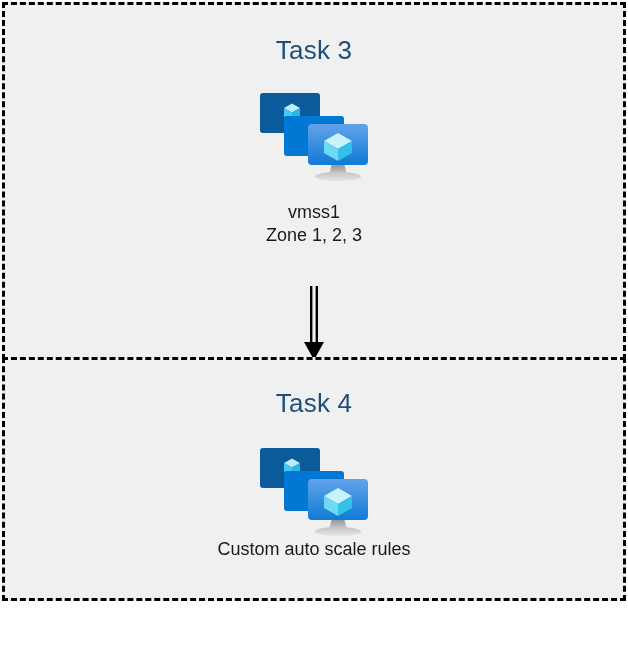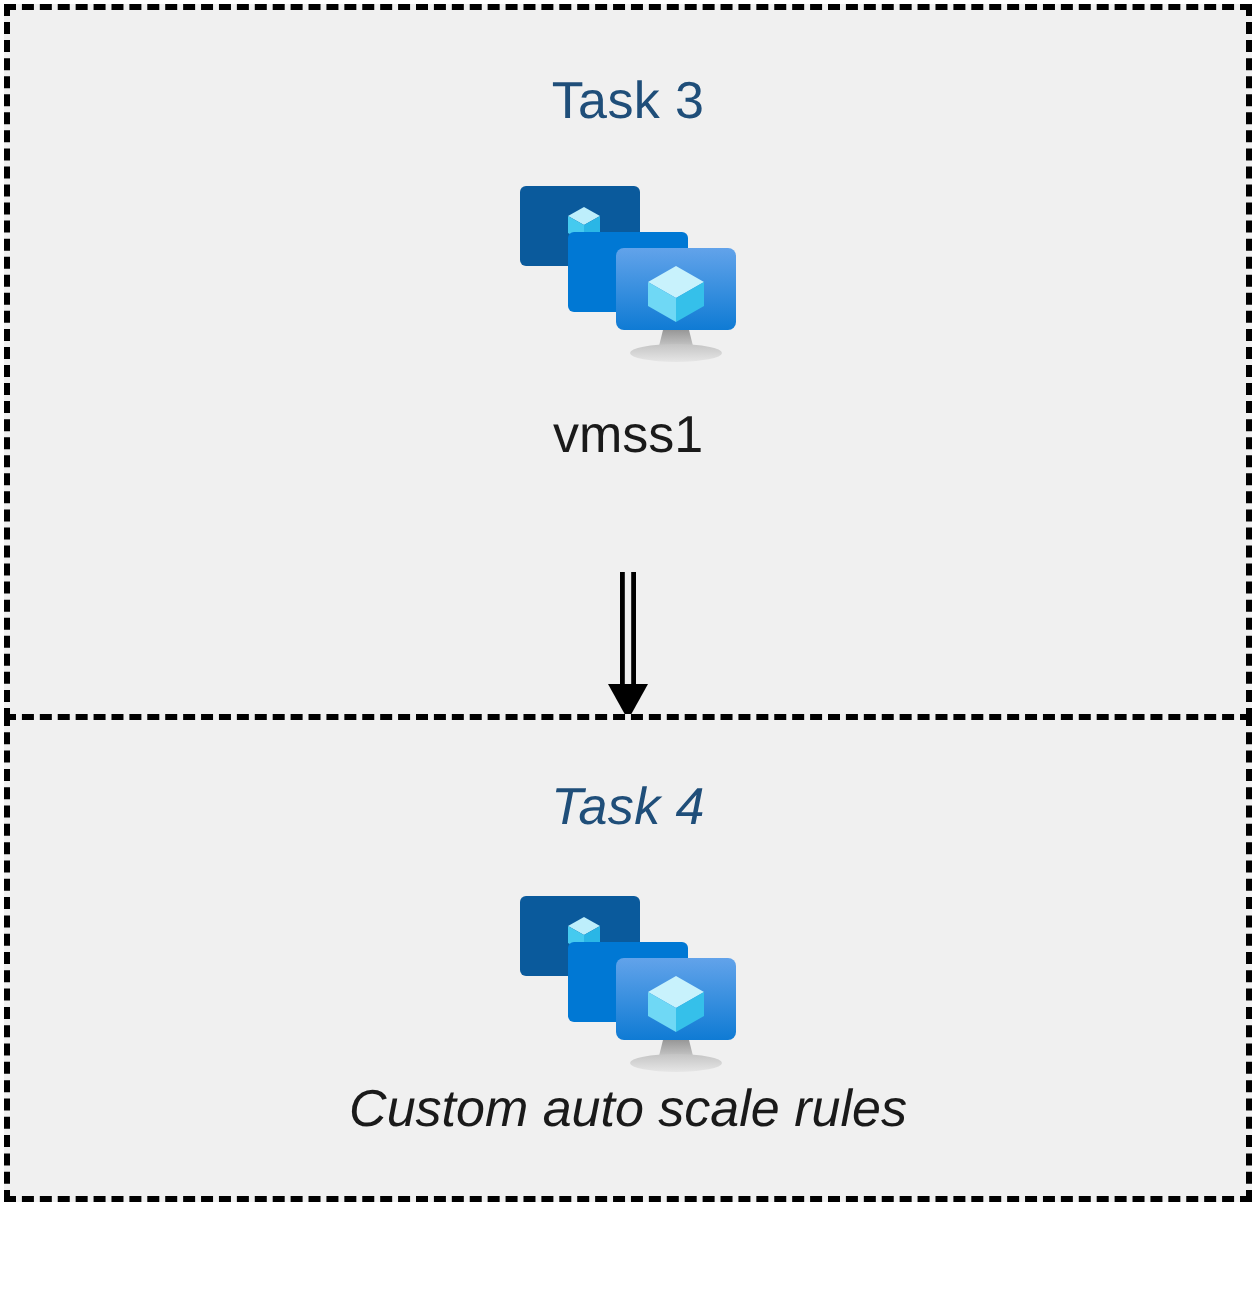--- a/index.html
+++ b/index.html
@@ -36,21 +36,20 @@
     left: 2px;
     top: 2px;
     width: 624px;
     height: 367px;
   }
   .panel-bottom {
     left: 2px;
     top: 357px;
     width: 624px;
     height: 244px;
-    font-style: italic;
   }
 
   
   .task-title {
     color: #1f4e79;
     font-size: 26px;
     line-height: 1;
     font-weight: 400;
     letter-spacing: 0.2px;
     white-space: nowrap;
@@ -62,21 +61,21 @@
   .vmss-icon {
     display: block;
   }
   .panel-top .icon-wrap { margin-top: 16px; }
   .panel-bottom .icon-wrap { margin-top: 18px; }
 
   
   .caption-block {
     text-align: center;
     color: #1a1a1a;
-    font-size: 26px;
+    font-size: 18px;
     line-height: 1.28;
     font-weight: 400;
     white-space: nowrap;
   }
   .panel-top .caption-block { margin-top: 18px; }
   .panel-bottom .caption-block { }
   .caption-line { display: block; }
 
   
   .connector {
@@ -135,20 +134,21 @@
         <g>
           <polygon points="74,62 88,54 102,62 88,70" fill="#c8f2fc"></polygon>
           <polygon points="74,62 88,70 88,82 74,74" fill="#6fd8f5"></polygon>
           <polygon points="102,62 88,70 88,82 102,74" fill="#35c0ea"></polygon>
         </g>
       </svg>
     </div>
 
     <div class="caption-block">
       <span class="caption-line">vmss1</span>
+      <span class="caption-line">Zone 1, 2, 3</span>
     </div>
   </div>
 
   <svg class="connector" viewBox="0 0 36 76" aria-hidden="true">
 
     <rect x="14" y="0" width="2.4" height="60" fill="#000000"></rect>
     <rect x="19.6" y="0" width="2.4" height="60" fill="#000000"></rect>
 
     <polygon points="8,56 28,56 18,74" fill="#000000"></polygon>
   </svg>

